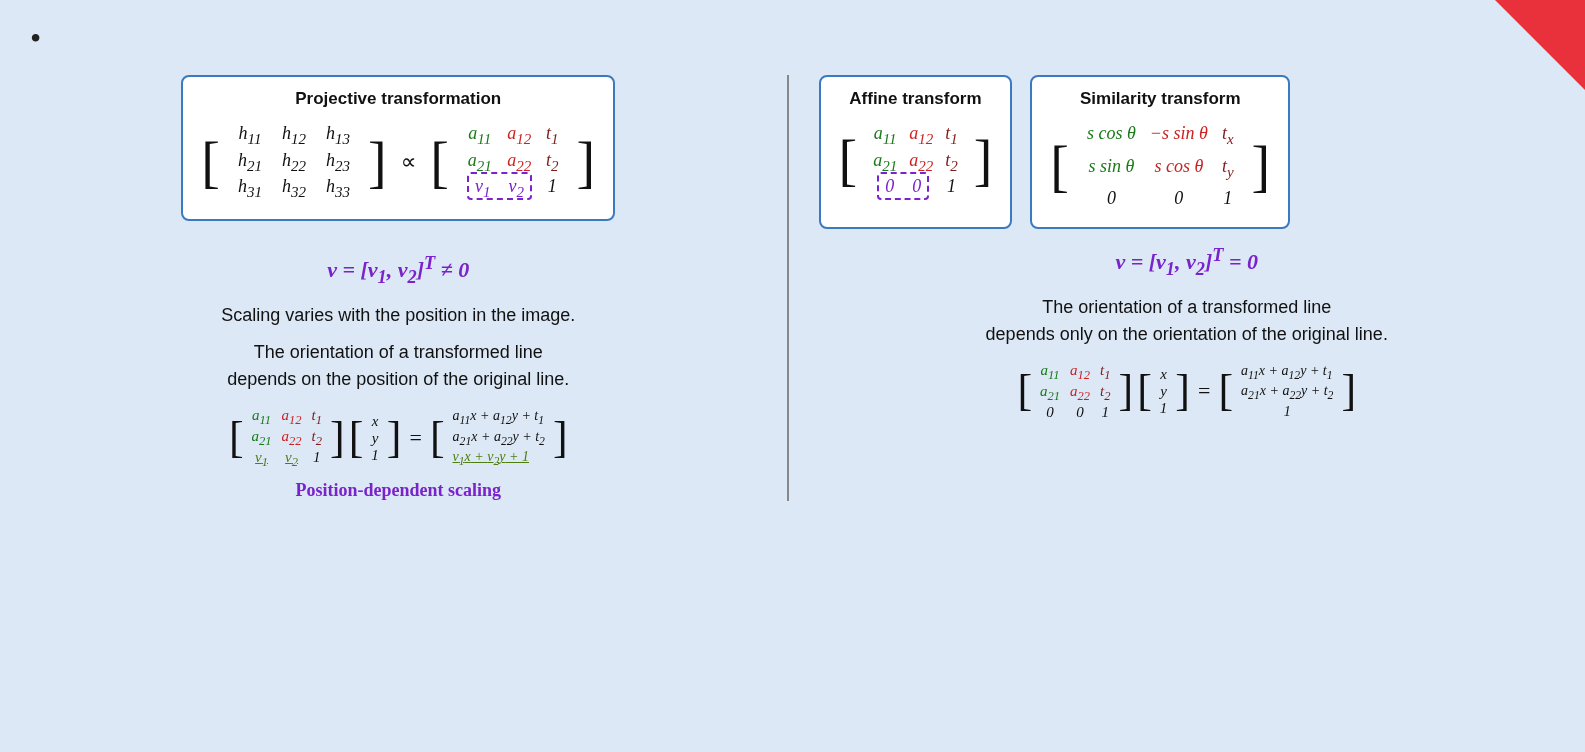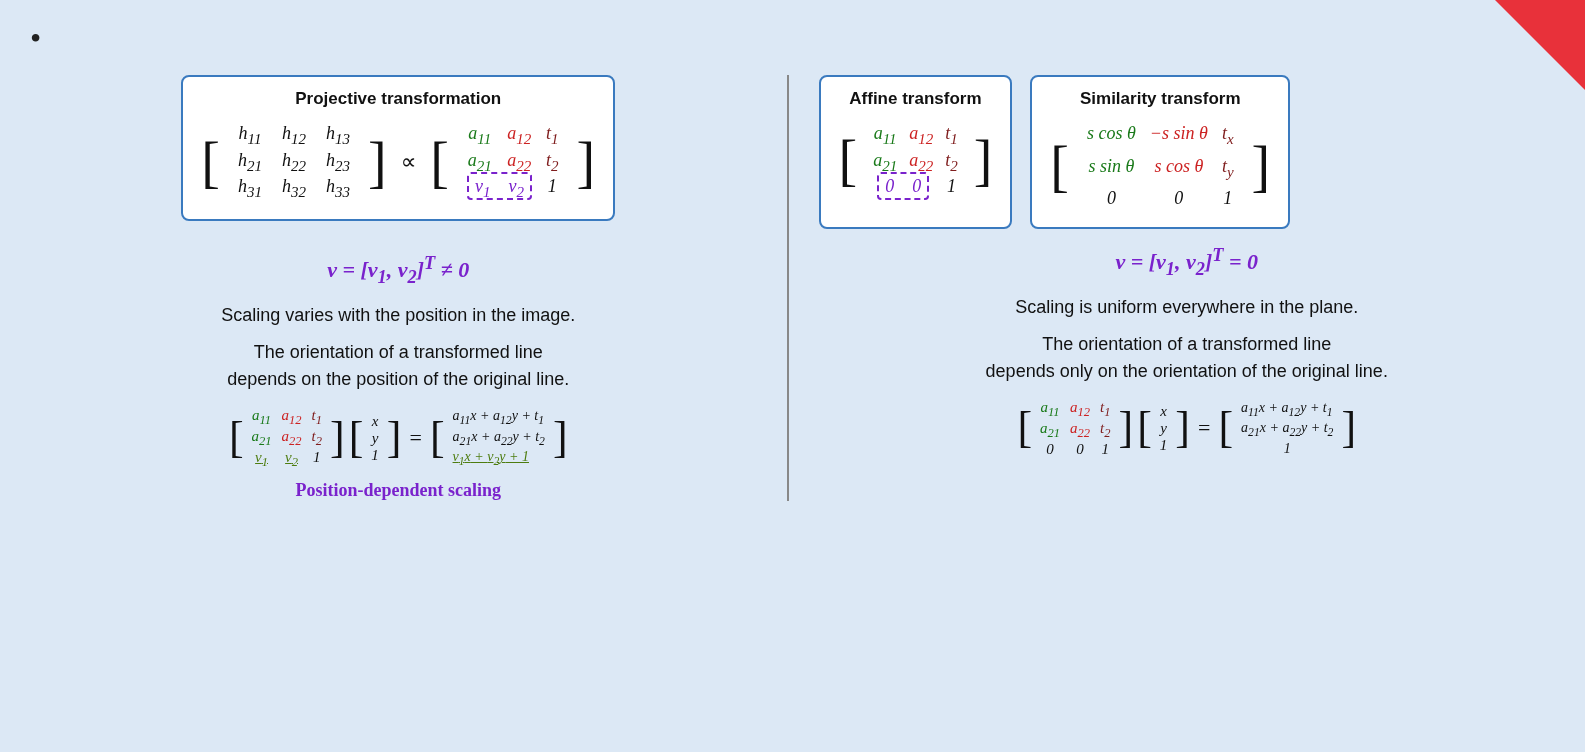--- a/index.html
+++ b/index.html
@@ -357,21 +357,20 @@
             <span class="bracket-right">]</span>
           </div>
         </div>
 
       </div>
 
       <div class="v-equation">
         <b><i>v</i></b> = [<i>v</i><sub>1</sub>, <i>v</i><sub>2</sub>]<sup>T</sup> = <b>0</b>
       </div>
 
-      <div class="desc-text">Scaling is uniform everywhere in the plane.</div>
 
       <div class="desc-text">The orientation of a transformed line<br>depends only on the orientation of the original line.</div>
 
       <div class="bottom-equation">
         <span class="bracket-sm-left">[</span>
         <div style="display:grid; grid-template-columns: repeat(3, auto); gap:0px 10px; padding:2px 4px;">
           <span class="sm-cell cell-green"><i>a</i><sub>11</sub></span>
           <span class="sm-cell cell-red"><i>a</i><sub>12</sub></span>
           <span class="sm-cell cell-blue"><i>t</i><sub>1</sub></span>
           <span class="sm-cell cell-green"><i>a</i><sub>21</sub></span>

